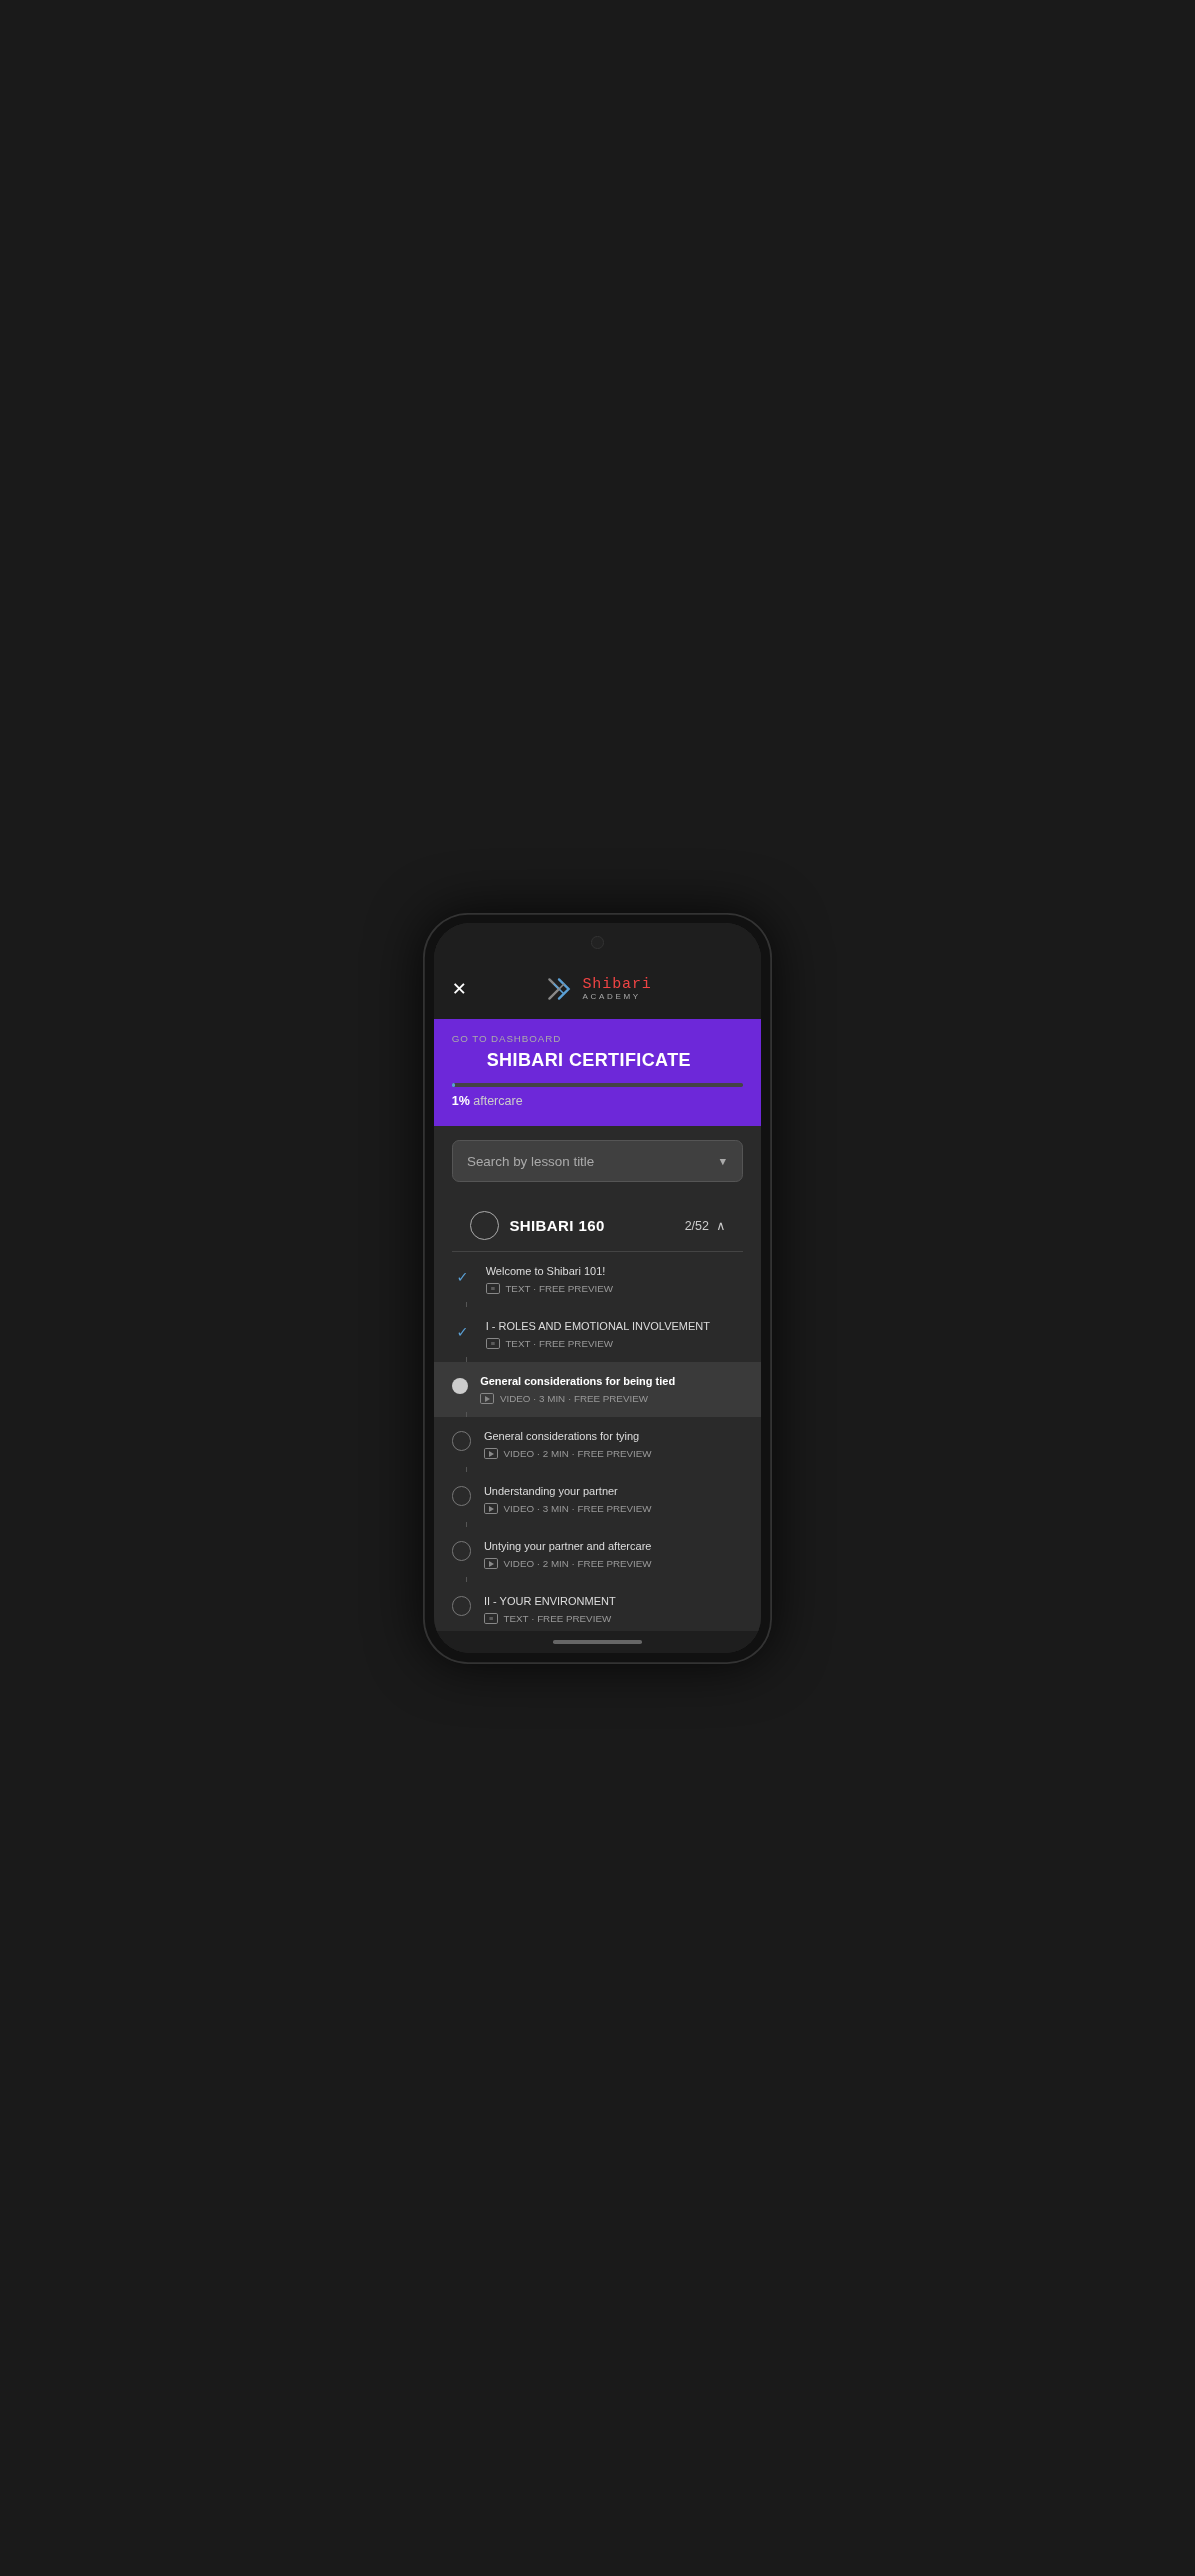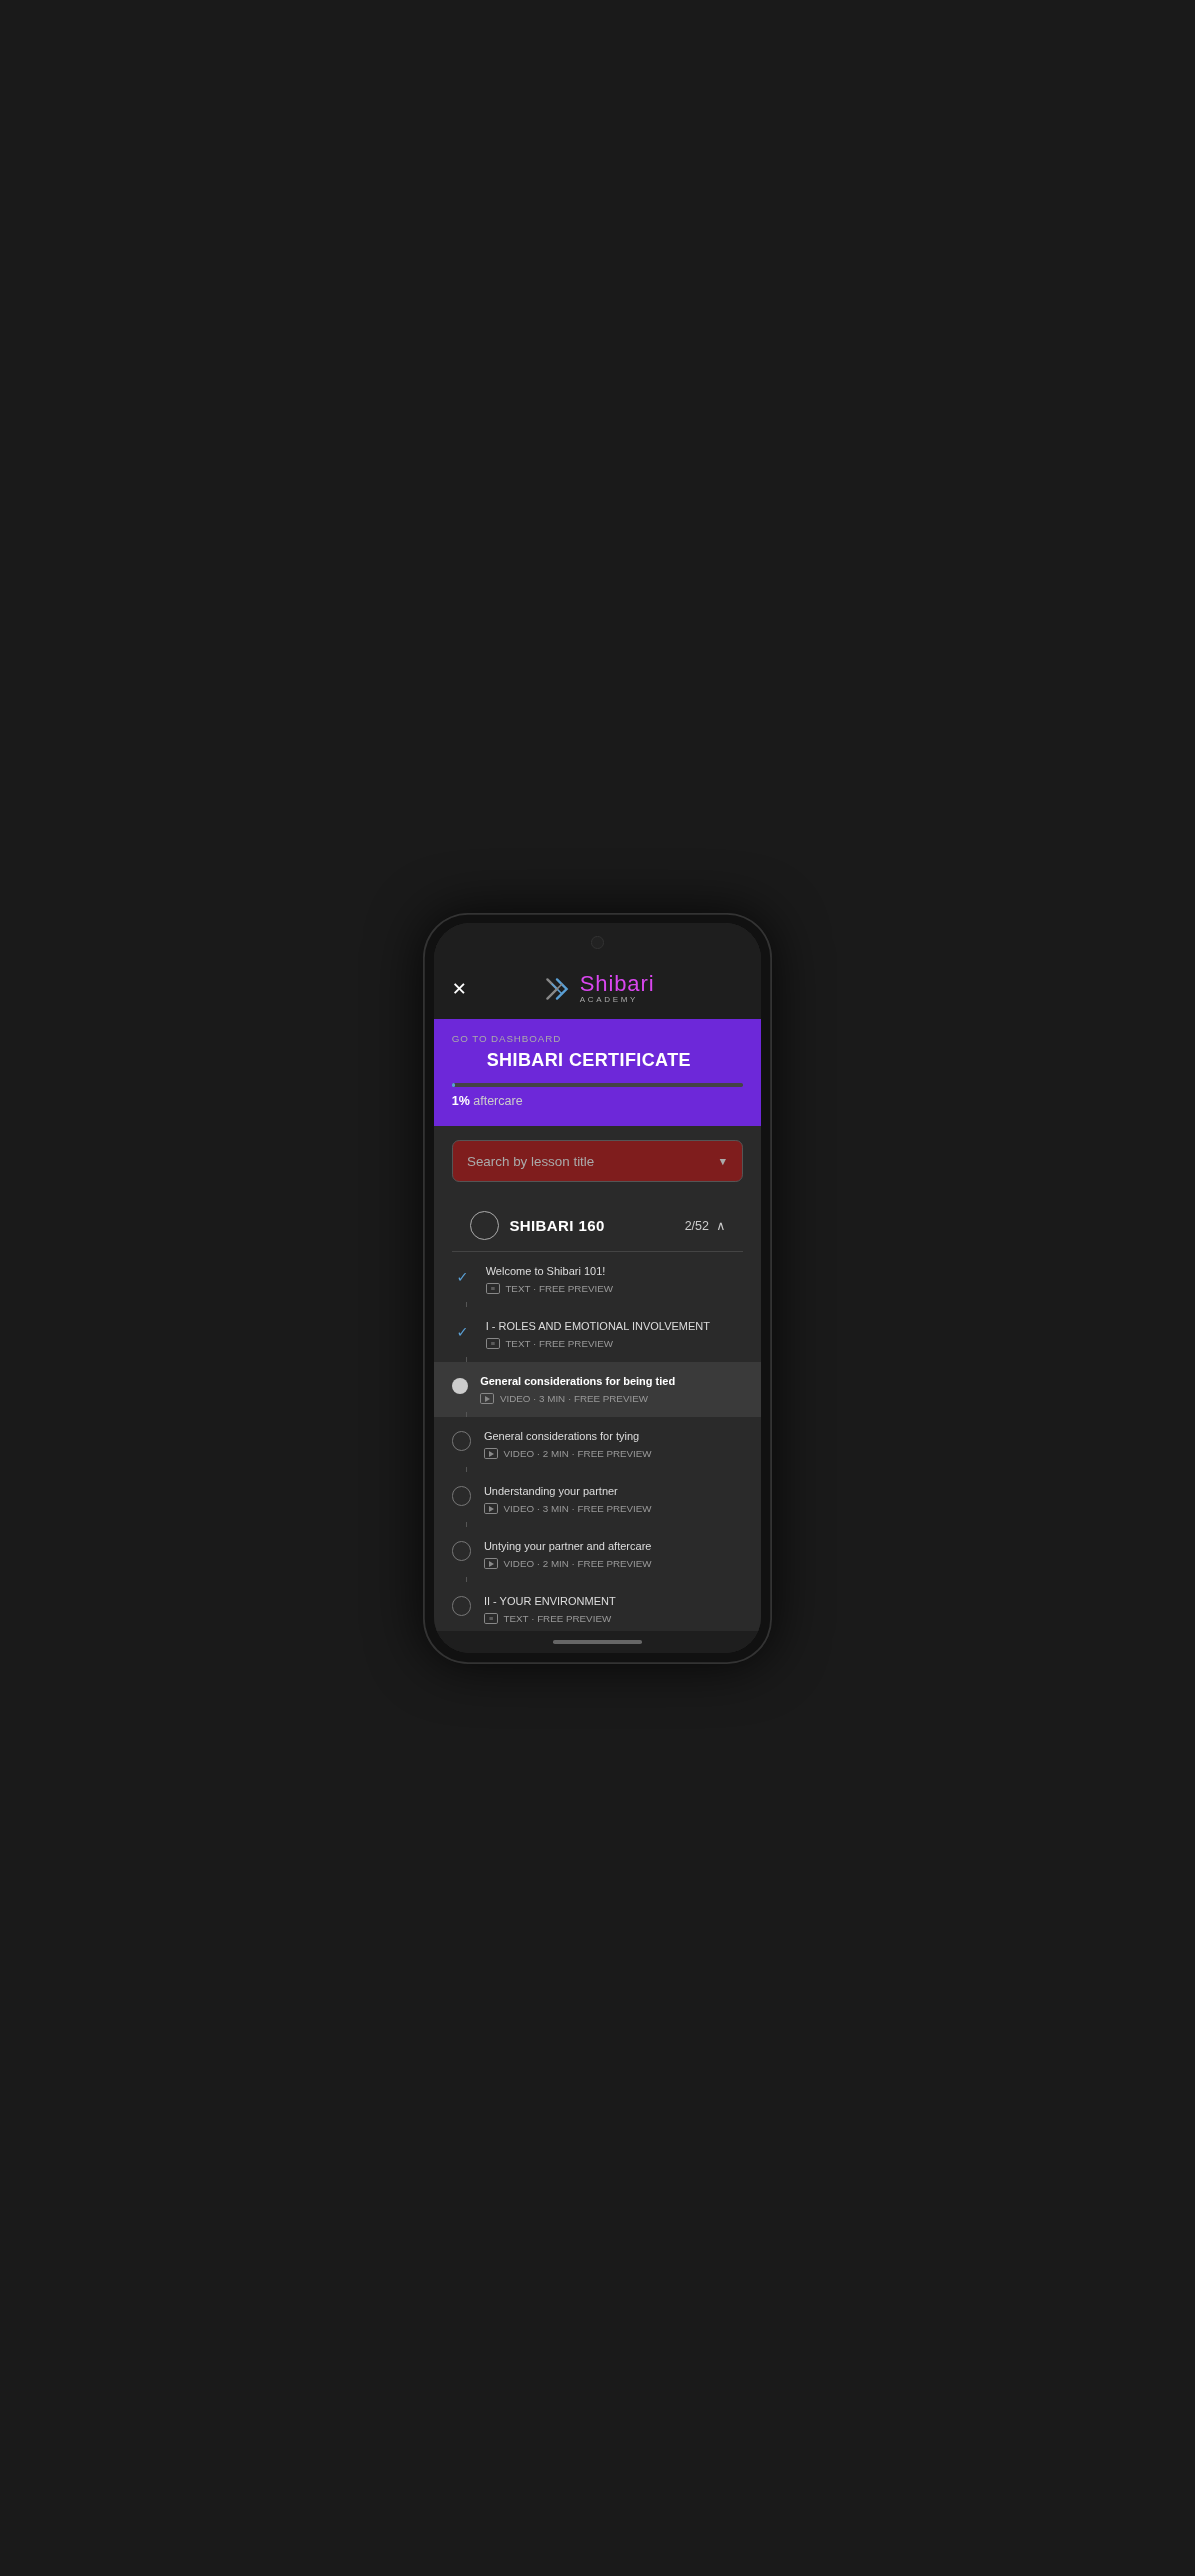--- a/index.html
+++ b/index.html
@@ -85,25 +85,26 @@
       height: 32px;
     }
 
     .logo-text {
       display: flex;
       flex-direction: column;
       align-items: flex-start;
     }
 
     .logo-shibari {
-      color: #d946ef;
-      font-size: 22px;
+      color: #ef4444;
+      font-size: 15px;
       font-weight: 400;
       letter-spacing: 0.9px;
       line-height: 1;
+      font-family: Liberation Mono, monospace;
     }
 
     .logo-academy {
       color: #aaa;
       font-size: 8px;
       letter-spacing: 2.7px;
       text-transform: uppercase;
     }
 
     .content {
@@ -165,21 +166,21 @@
       font-weight: 700;
     }
 
     .search-container {
       padding: 14.3px 18px;
       background: #2a2a2a;
     }
 
     .search-dropdown {
       width: 100%;
-      background: #7f1d1d;
+      background: #404040;
       border: 0.9px solid #555;
       border-radius: 7.2px;
       padding: 12.5px 14.3px;
       color: #aaa;
       font-size: 13.4px;
       display: flex;
       justify-content: space-between;
       align-items: center;
       cursor: pointer;
       gap: 39px;

